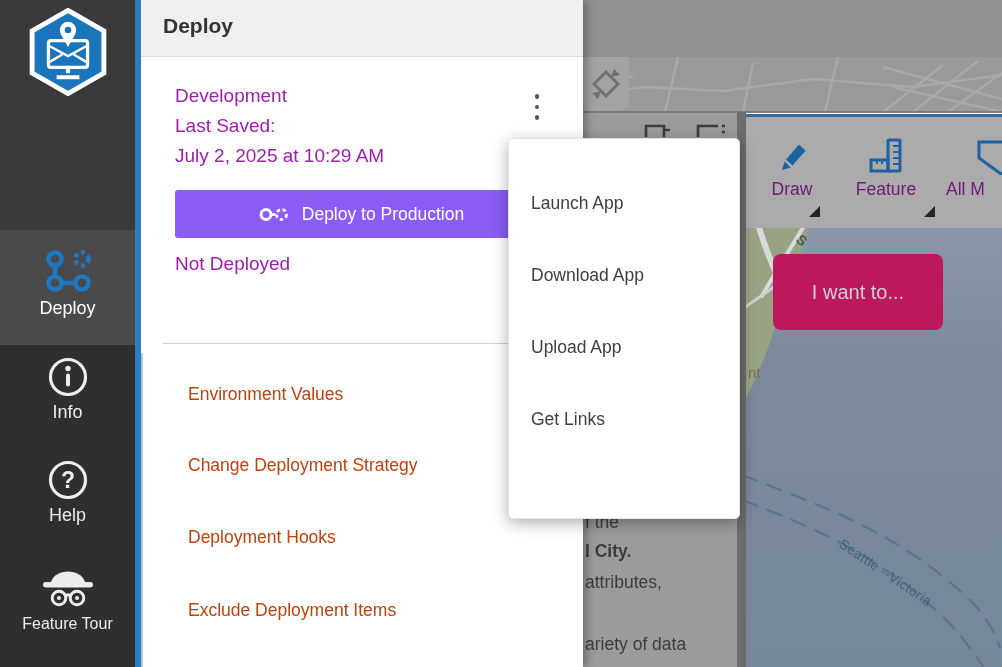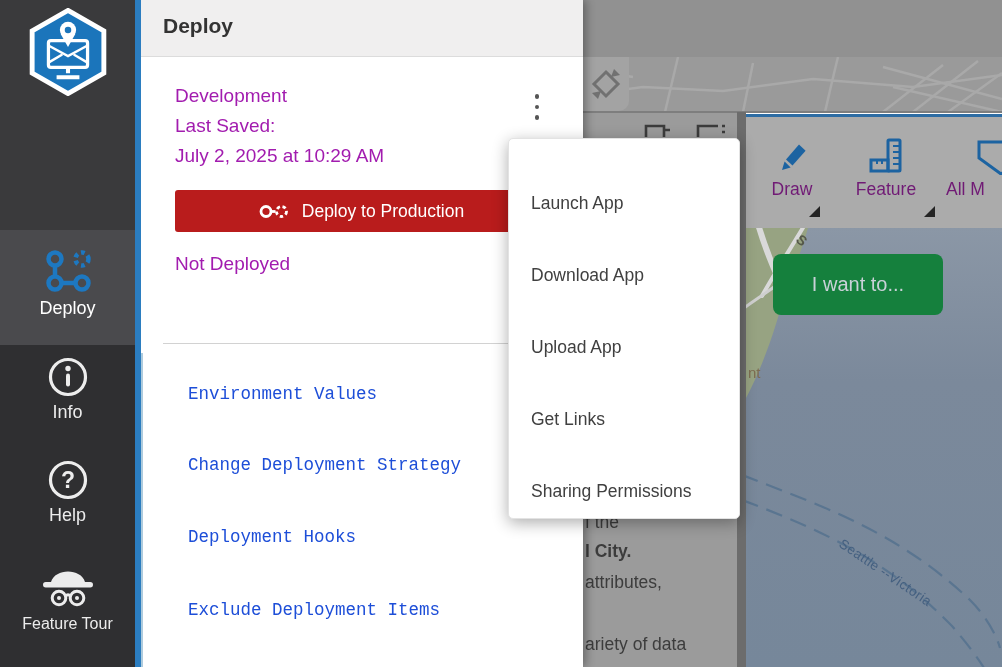--- a/index.html
+++ b/index.html
@@ -28,43 +28,43 @@
   .tool .tlabel { margin-top:4px; white-space:nowrap; }
   .tool-draw { left:17px; width:58px; }
   .tool-measure { left:90px; width:100px; }
   .tool-allm { left:200px; width:80px; text-align:left; }
   .tool-allm .ticon { justify-content:flex-start; padding-left:30px; }
   .corner-tri { position:absolute; width:0; height:0;
                 border-left:11px solid transparent; border-bottom:11px solid #242424; }
   .tri-draw { left:63px; top:89px; } .tri-measure { left:178px; top:89px; }
 
   .mapview { left:746px; top:228px; width:256px; height:439px; }
-  .iwant-btn { position:absolute; left:27px; top:26px; width:170px; height:61px; background:#15803d;
+  .iwant-btn { position:absolute; left:27px; top:26px; width:170px; height:76px; background:#be185d;
                border-radius:8px; color:#c9d1d8; font-size:20px; display:flex; align-items:center;
                justify-content:center; border:none; }
 
   
   .panel { left:141px; top:0; width:442px; height:667px; background:#fff; z-index:20;
            box-shadow:3px 0 9px rgba(0,0,0,.33); }
   .panel-header { position:absolute; left:0; top:0; width:100%; height:57px; background:#f0efef;
                   border-bottom:1px solid #dcdcdc; }
   .panel-title { position:absolute; left:22px; top:14px; font-size:21px; font-weight:bold; color:#333; }
   .dev-block, .prod-block { position:absolute; left:34px; font-size:19px; color:#a21caf; line-height:30px; }
   .dev-block { top:81px; }
   .prod-block { top:249px; }
   .kebab-btn { position:absolute; left:381px; top:84px; width:30px; height:46px; background:none; border:none;
                display:flex; flex-direction:column; align-items:center; justify-content:center; gap:6px; cursor:pointer; }
   .kebab-btn i { width:4.5px; height:4.5px; border-radius:50%; background:#555; }
-  .deploy-btn { position:absolute; left:34px; top:190px; width:372px; height:42px; background:#b91c1c;
+  .deploy-btn { position:absolute; left:34px; top:190px; width:372px; height:48px; background:#8b5cf6;
                 border:none; border-radius:3px; color:#fff; font-size:17.5px; display:flex;
                 align-items:center; justify-content:center; gap:14px; cursor:pointer;
                 font-family:"Liberation Sans", sans-serif; }
   .panel-divider { position:absolute; left:22px; top:343px; width:398px; height:1px; background:#d2d2d2; }
-  .panel-link { position:absolute; left:47px; font-size:17.5px; color:#1d4ed8; background:none; border:none;
-                cursor:pointer; font-family:Liberation Mono, monospace;text-align:right; }
+  .panel-link { position:absolute; left:47px; font-size:17.5px; color:#c2410c; background:none; border:none;
+                cursor:pointer; font-family:Liberation Sans, sans-serif;text-align:right; }
   .plink1 { top:384px; } .plink2 { top:455px; } .plink3 { top:527px; } .plink4 { top:600px; }
   .scroll-edge { position:absolute; left:0; top:353px; width:2px; height:314px; background:#aecbdd; }
 
   
   .sidebar { left:0; top:0; width:141px; height:667px; background:#3a3a3c; z-index:30; }
   .sidebar-accent { position:absolute; right:0; top:0; width:6px; height:667px; background:#2b7dc0; }
   .sidebar-lower { position:absolute; left:0; top:345px; width:135px; height:322px; background:#2f2f31; }
   .nav-sel-bg { position:absolute; left:0; top:230px; width:135px; height:115px; background:#4a4a4d; }
   .nav-item { position:absolute; left:0; width:135px; text-align:center; color:#ececec; cursor:pointer; }
   .nav-label { font-size:18px; }
@@ -288,16 +288,15 @@
       </svg>
       <div class="nav-label" style="font-size:16px;">Feature Tour</div>
     </div>
   </div>
 
   <div class="abs menu">
     <button class="menu-item">Launch App</button>
     <button class="menu-item">Download App</button>
     <button class="menu-item">Upload App</button>
     <button class="menu-item">Get Links</button>
-    <button class="menu-item">Sharing Permissions</button>
   </div>
 
 </div>
 
 </body></html>

